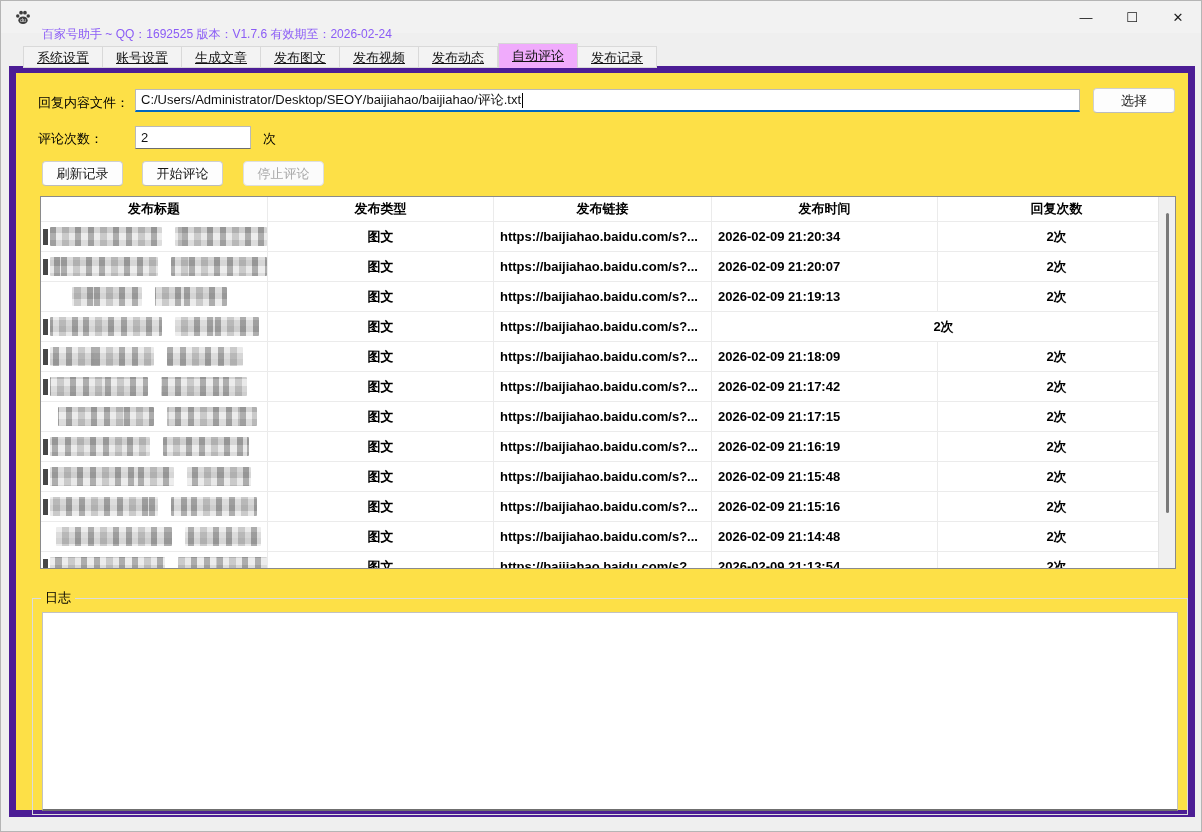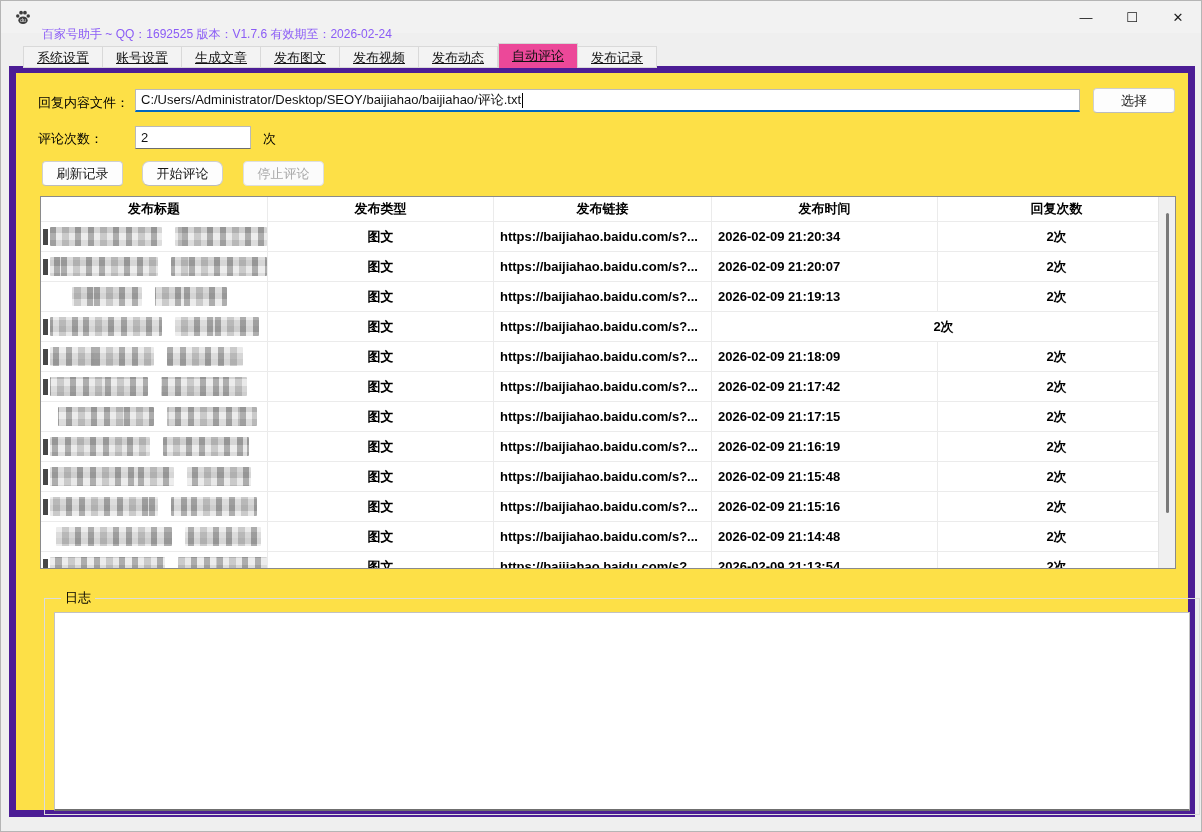--- a/index.html
+++ b/index.html
@@ -16,21 +16,21 @@
   .titlebar-title { margin-left:9px; font-size:12px; color:#8b5cf6;margin-top:34px; }
   .win-controls { position:absolute; right:0; top:0; height:32px; display:flex; }
   .win-btn { width:46px; height:32px; display:flex; align-items:center; justify-content:center;
              font-size:13px; color:#1a1a1a; cursor:default; }
 
   
   .tabbar { position:absolute; left:22px; top:42px; display:flex; align-items:flex-end; z-index:3; }
   .tab { height:22px; line-height:21px; padding:0 13px; background:#f3f3f3;
          border:1px solid #d9d9d9; border-left:none; margin-bottom:-1px; font-size:13px; white-space:nowrap;text-decoration:underline; }
   .tab:first-child { border-left:1px solid #d9d9d9; }
-  .tab.active { height:25px; line-height:24px; background:#ec4899; border:1px solid #d6d6d6;
+  .tab.active { height:25px; line-height:24px; background:#f0abfc; border:1px solid #d6d6d6;
                 border-bottom:none; position:relative; z-index:4; }
 
   
   .page { position:absolute; left:8px; top:65px; width:1186px; height:751px;
           background:#fde047; border:7px solid #4c1d95; z-index:1; }
 
   .form-label { position:absolute; font-size:13px; color:#000; }
   .lbl-file  { left:22px; top:21px; }
   .lbl-count { left:22px; top:57px; }
   .lbl-unit  { left:247px; top:57px; }
@@ -39,21 +39,21 @@
                padding:0 5px; display:flex; align-items:center; white-space:nowrap; overflow:hidden; }
   .input-file  { left:119px; top:16px; width:945px; height:23px; border-bottom:2px solid #0067c0; }
   .input-count { left:119px; top:53px; width:116px; height:23px; border-bottom:1px solid #6d6d6d; }
   .caret { display:inline-block; width:1px; height:15px; background:#000; margin-left:1px; }
 
   .btn { position:absolute; height:25px; background:#fdfdfd; border:1px solid #cfcfcf; border-bottom-color:#bcbcbc;
          border-radius:4px; font-size:13px; color:#151515; display:flex; align-items:center; justify-content:center;
          cursor:default; }
   .btn-choose { left:1077px; top:15px; width:82px; }
   .btn-refresh{ left:26px;  top:88px; width:81px; }
-  .btn-start  { left:126px; top:88px; width:81px;border-radius:7px; }
+  .btn-start  { left:126px; top:88px; width:81px; }
   .btn-stop   { left:227px; top:88px; width:81px; color:#a8a8a8; background:#fbfbfb; border-color:#dedede; }
 
   
   .table { position:absolute; left:24px; top:123px; width:1136px; height:373px;
            background:#fff; border:1px solid #8a8a8a; overflow:hidden; }
   .trow { display:flex; height:30px; border-bottom:1px solid #ebebeb; background:#fff;font-weight:bold; }
   .thead .trow { height:25px; }
   .tcell { height:100%; border-right:1px solid #ebebeb; display:flex; align-items:center;
            font-size:13px; color:#000; overflow:hidden; white-space:nowrap; }
   .c0 { width:227px; } .c1 { width:226px; } .c2 { width:218px; } .c3 { width:226px; } .c4 { flex:1; border-right:none; }
@@ -70,22 +70,22 @@
   .lead-mark { flex:0 0 5px; height:16px; margin-right:2px; background:#474747; }
   .mosaic { height:19px; margin-right:13px; border-radius:1px;
     background-image:
       repeating-linear-gradient(90deg, rgba(70,70,70,.34) 0 6px, rgba(255,255,255,.30) 6px 12px,
         rgba(110,110,110,.22) 12px 19px, rgba(255,255,255,.18) 19px 25px,
         rgba(45,45,45,.30) 25px 31px, rgba(255,255,255,.32) 31px 38px),
       repeating-linear-gradient(0deg, #cdcdcd 0 6px, #e4e4e4 6px 13px, #c3c3c3 13px 19px); }
   .mosaic:last-child { margin-right:0; }
 
   
-  .log-group { position:absolute; left:28px; top:516px; width:1156px; height:226px;
-               border:1px solid #dcdcdc;padding-left:8px; }
+  .log-group { position:absolute; left:16px; top:516px; width:1156px; height:226px;
+               border:1px solid #dcdcdc; }
   .log-group legend { margin-left:8px; padding:0 4px; font-size:13px; color:#000; }
   .log-area { position:absolute; left:9px; top:5px; width:1136px; height:199px; background:#fff;
               border:1px solid #c2c2c2; border-bottom:2px solid #6f6f6f; resize:none; outline:none;
               font-family:"Liberation Sans","DejaVu Sans",sans-serif; font-size:13px; }
 </style>
 </head>
 <body>
 
 <div class="window">
 

